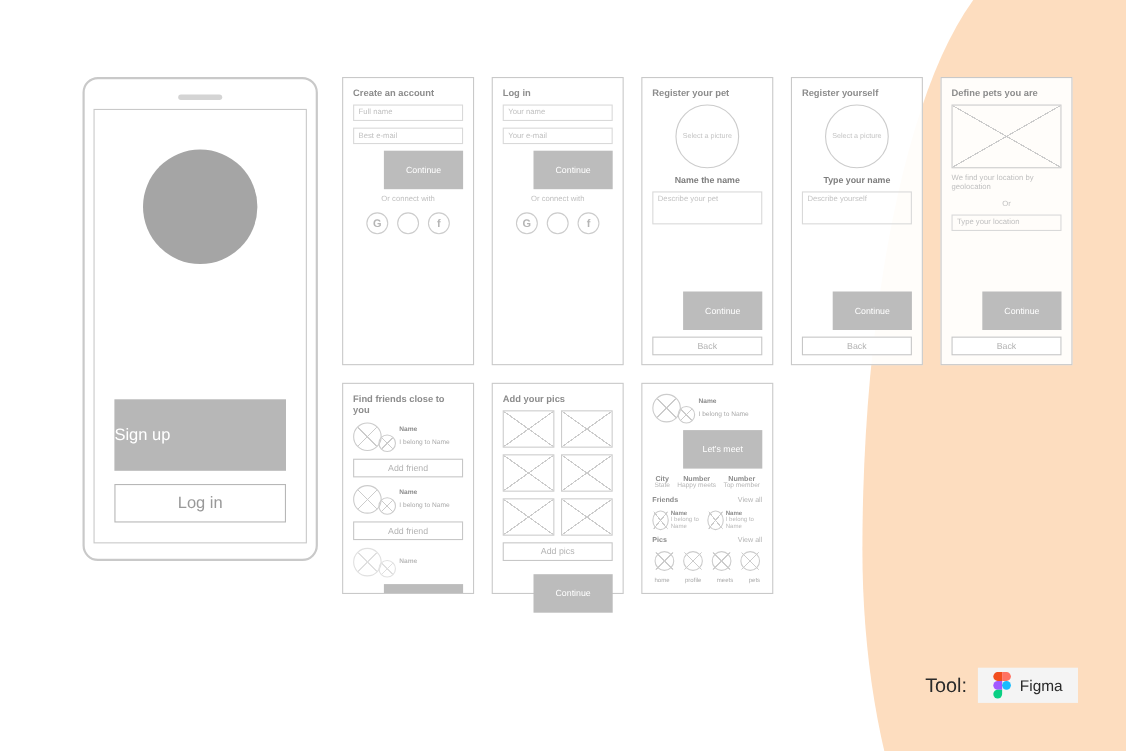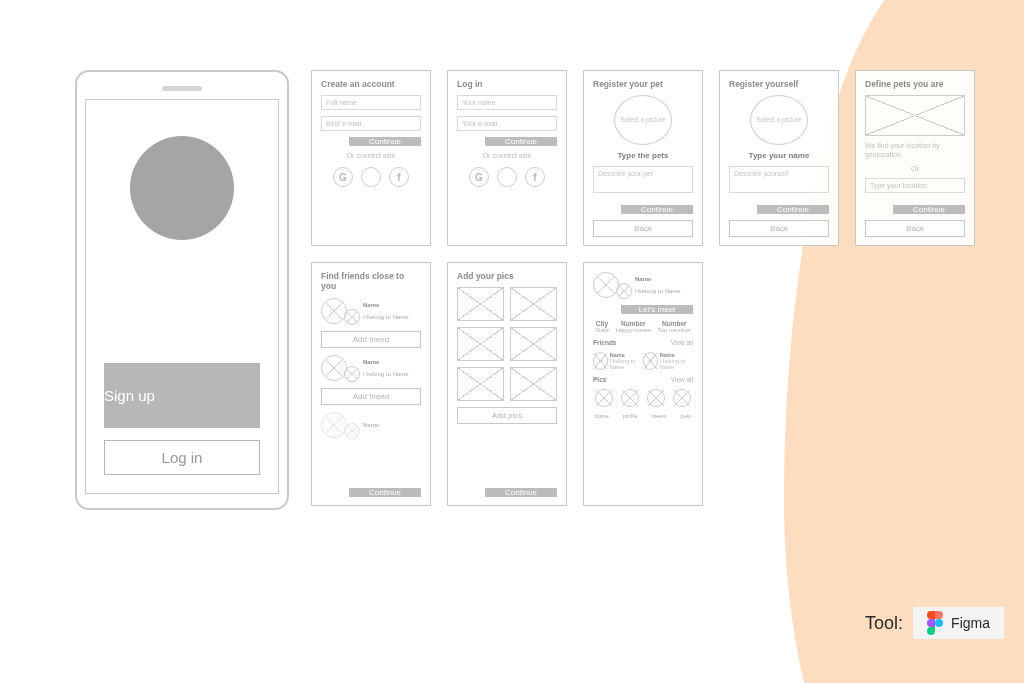--- a/index.html
+++ b/index.html
@@ -67,25 +67,25 @@
     width: 120px;
     border: 1px solid #c9c9c9;
     background: rgba(255,255,255,0.92);
     padding: 8px 9px;
     display: flex;
     flex-direction: column;
     gap: 6px;
     font-size: 7.5px;
     color: #999;
   }
-  .mini.tall { height: 176px; }
-  .mini.short { height: 244px; }
+  .mini.tall { height: 262px; }
+  .mini.short { height: 192px; }
   .head { color: #8c8c8c; font-weight: 600; font-size: 8.5px; }
   .input { border: 1px solid #d9d9d9; color: #c0c0c0; padding: 3px 4px; font-size: 7px; }
-  .btn { background: #bcbcbc; color: #fff; text-align: center; padding: 0 0; font-size: 8px; margin-left: 28px; }
+  .btn { background: #bcbcbc; color: #fff; text-align: center; padding: 13px 0; font-size: 8px; margin-left: 28px; }
   .btn-outline { border: 1px solid #c7c7c7; color: #b3b3b3; text-align: center; padding: 3px 0; font-size: 8px; background: #fff; }
   .note { color: #bfbfbf; font-size: 7px; text-align: center; }
   .note-left { color: #bfbfbf; font-size: 7px; text-align: left; line-height: 1.2; }
   .bold { color: #7e7e7e; font-size: 8px; font-weight: 700; text-align: center; }
   .socials { display: flex; justify-content: center; gap: 8px; margin-top: 2px; }
   .social { width: 20px; height: 20px; border: 1px solid #ccc; border-radius: 50%; display: flex; align-items: center; justify-content: center; color: #b5b5b5; font-size: 10px; font-weight: 700; }
   .circle-pic {
     width: 58px; height: 58px; border: 1px solid #ccc; border-radius: 50%;
     display: flex; align-items: center; justify-content: center;
     color: #c4c4c4; font-size: 6.5px; text-align: center; align-self: center;
@@ -118,21 +118,21 @@
   .stat .sh { font-weight:700; color:#8c8c8c; font-size:6.5px; }
   .sec-head { display:flex; justify-content:space-between; font-size:6.5px; color:#8c8c8c; font-weight:700; }
   .sec-head .va { font-weight:400; color:#b5b5b5; }
   .circ-row { display:flex; justify-content:space-between; padding:0 2px; }
   .circ-mini { width:18px; height:18px; border:1px solid #ccc; border-radius:50%; position:relative; }
   .circ-mini::before, .circ-mini::after { content:""; position:absolute; inset:0; }
   .circ-mini::before { background: linear-gradient(to top right, transparent calc(50% - .5px), #ccc calc(50% - .5px), #ccc calc(50% + .5px), transparent calc(50% + .5px)); }
   .circ-mini::after  { background: linear-gradient(to top left,  transparent calc(50% - .5px), #ccc calc(50% - .5px), #ccc calc(50% + .5px), transparent calc(50% + .5px)); }
   .nav-lbls { display:flex; justify-content:space-between; font-size:5.5px; color:#aaa; padding:0 2px; }
   
-  .tool { position: absolute; right: 20px; bottom: 44px; display: flex; align-items: center; gap: 10px; }
+  .tool { position: absolute; right: 44px; bottom: 44px; display: flex; align-items: center; gap: 10px; }
   .tool-label { font-size: 18px; color: #2a2a2a; }
   .figma-badge { background: #f4f4f4; padding: 4px 14px; display: flex; align-items: center; gap: 8px; justify-content: flex-end; }
   .figma-logo { width: 16px; height: 24px; position: relative; }
   .fl { position:absolute; width:8px; height:8px; }
   .fl.a { left:0; top:0; background:#f24e1e; border-radius:4px 0 0 4px; }
   .fl.b { left:8px; top:0; background:#ff7262; border-radius:0 4px 4px 0; }
   .fl.c { left:0; top:8px; background:#a259ff; border-radius:4px 0 0 4px; }
   .fl.d { left:8px; top:8px; background:#1abcfe; border-radius:50%; }
   .fl.e { left:0; top:16px; background:#0acf83; border-radius:4px 0 4px 4px; }
   .figma-name { font-size: 14px; color:#2a2a2a; }
@@ -185,21 +185,21 @@
           <div class="socials">
             <div class="social">G</div>
             <div class="social"></div>
             <div class="social">f</div>
           </div>
         </div>
 
         <div class="mini tall">
           <div class="head">Register your pet</div>
           <div class="circle-pic">Select a picture</div>
-          <div class="bold">Type the pets</div>
+          <div class="bold">Name the name</div>
           <div class="textarea">Describe your pet</div>
           <div class="spacer"></div>
           <div class="btn">Continue</div>
           <div class="btn-outline">Back</div>
         </div>
 
         <div class="mini tall">
           <div class="head">Register yourself</div>
           <div class="circle-pic">Select a picture</div>
           <div class="bold">Type your name</div>

